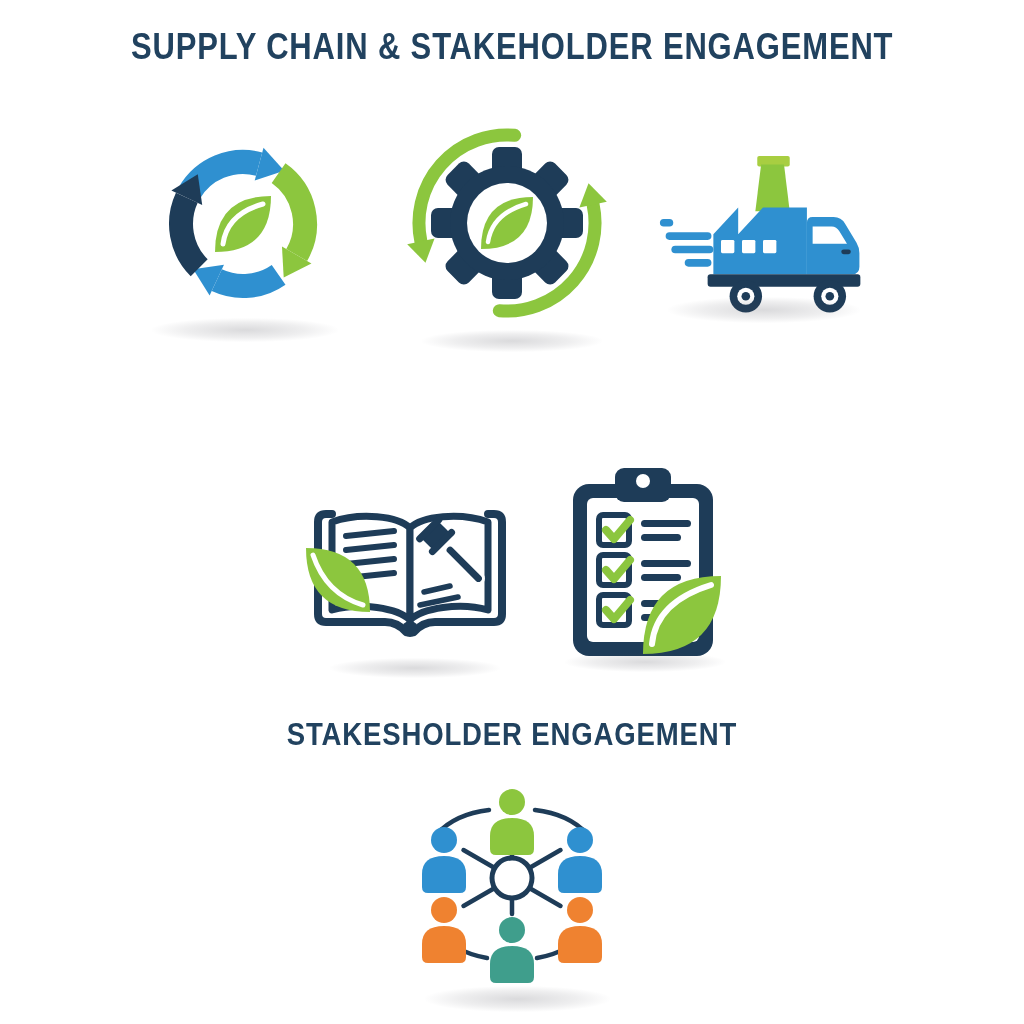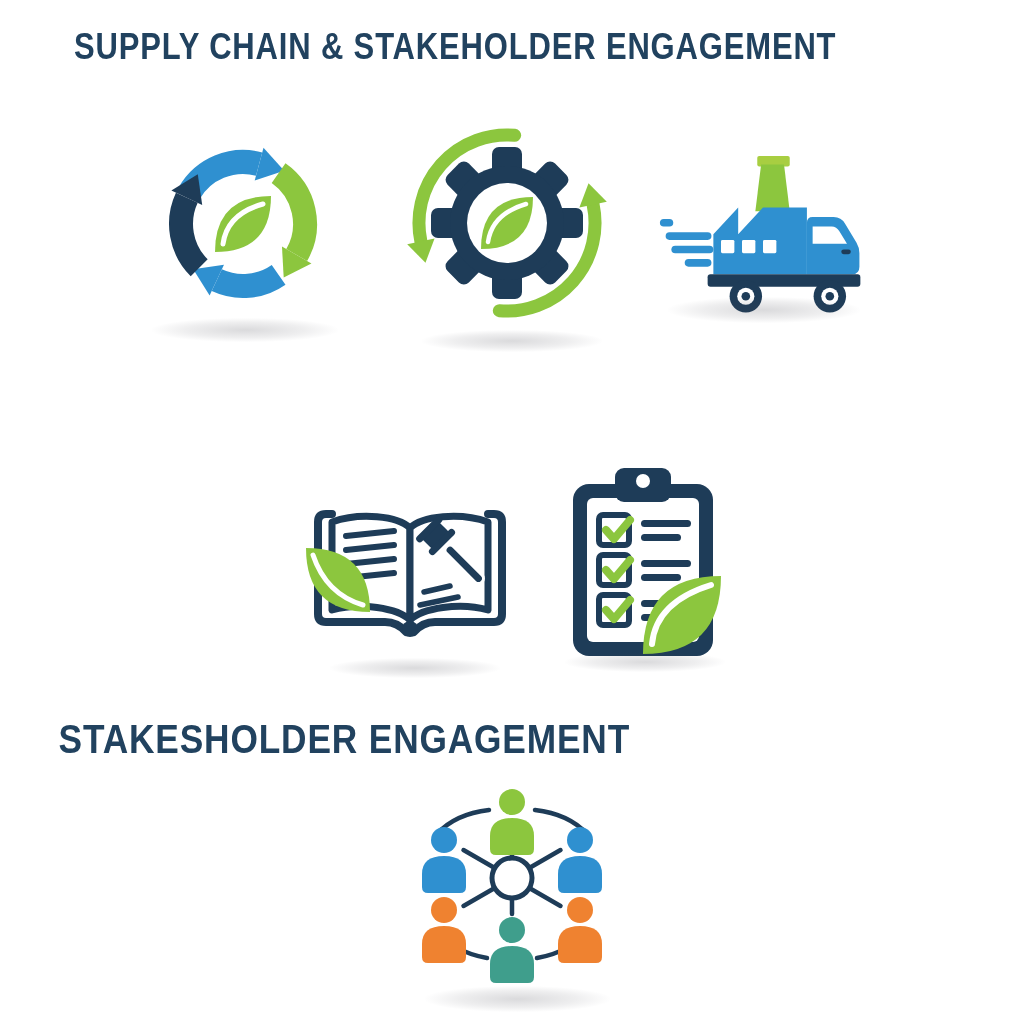--- a/index.html
+++ b/index.html
@@ -2,21 +2,21 @@
 <html style="--c-navy: #1e3c58; --c-text: #21425f; --c-blue: #2f90d0; --c-green: #8cc63e; --c-green_light: #a8ce41; --c-orange: #ef8230; --c-teal: #3f9e8c; --c-white: #ffffff;"><head>
 <meta charset="utf-8">
 <style>
   :root{
     --c-navy:#1e3c58; --c-text:#21425f; --c-blue:#2f90d0; --c-green:#8cc63e;
     --c-green_light:#a8ce41; --c-orange:#ef8230; --c-teal:#3f9e8c; --c-white:#ffffff;
   }
   html,body{margin:0;padding:0;background:#fff;}
   #page{position:relative;width:1024px;height:1024px;background:var(--c-white);
         overflow:hidden;font-family:"Liberation Sans",sans-serif;}
-  .heading{position:absolute;left:12px;width:812px;font-weight:bold;
+  .heading{position:absolute;left:0;width:1024px;text-align:center;font-weight:bold;
            color:var(--c-text);white-space:nowrap;}
   .heading span{display:inline-block;transform:scaleX(0.86);letter-spacing:1px;}
   .icon{position:absolute;}
   .icon svg{display:block;width:100%;height:100%;}
   .shadow{position:absolute;
       background:radial-gradient(ellipse at center, rgba(70,70,80,0.20) 0%,
                  rgba(70,70,80,0.09) 45%, rgba(70,70,80,0) 72%);}
 </style>
 </head>
 <body>
@@ -190,21 +190,21 @@
       <g transform="translate(98,118)">
         <path d="M0,78 Q0,0 78,0 Q78,78 0,78 Z" fill="var(--c-green)"></path>
         <path d="M9,68 Q13,26 68,9" fill="none" stroke="#fff" stroke-width="6" stroke-linecap="round"></path>
       </g>
     </svg>
   </div>
 
   <div class="shadow" style="left:330px;top:658px;width:170px;height:20px;"></div>
   <div class="shadow" style="left:565px;top:652px;width:160px;height:20px;"></div>
 
-  <div class="heading" style="top:716px;font-size:41px;text-decoration:underline;">
+  <div class="heading" style="top:716px;font-size:32px;text-decoration:underline;">
     <span>STAKESHOLDER ENGAGEMENT</span>
   </div>
 
   <div class="icon" style="left:400px;top:760px;width:230px;height:235px;">
     <svg viewBox="0 0 230 235">
       <g fill="none" stroke="var(--c-navy)" stroke-width="4.5" stroke-linecap="round">
         <path d="M112,92 L112,97"></path>
         <path d="M94.7,108 L63.5,90"></path>
         <path d="M129.3,108 L160.5,90"></path>
         <path d="M94.7,128 L63.5,146"></path>

